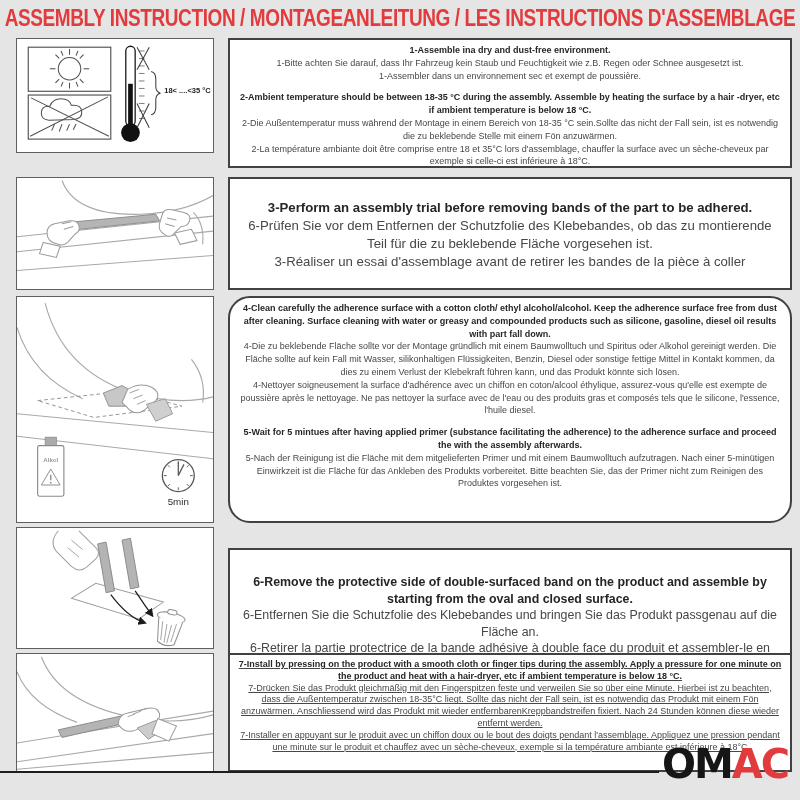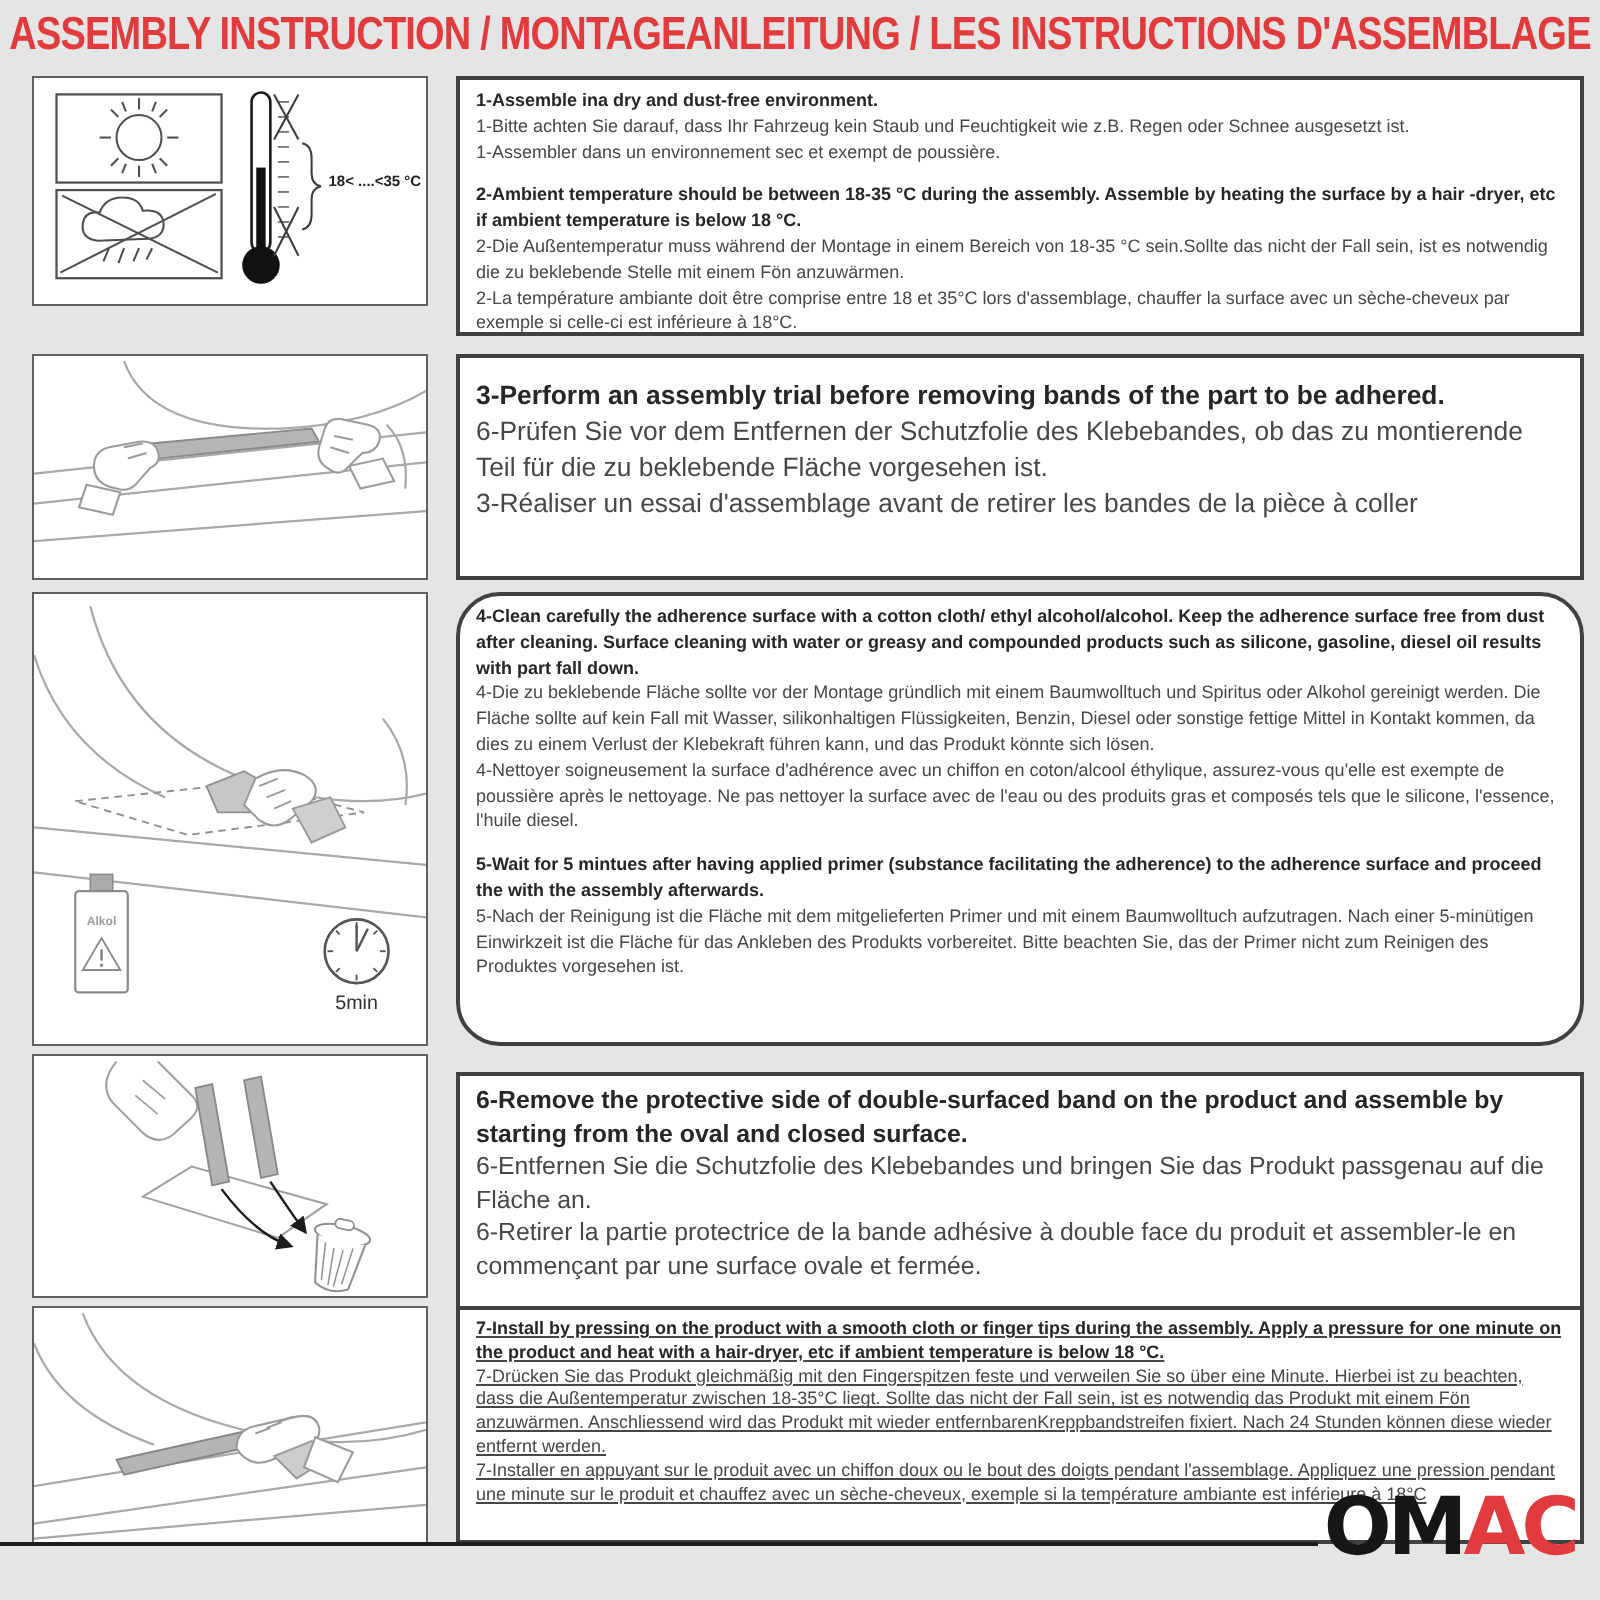--- a/index.html
+++ b/index.html
@@ -4,33 +4,33 @@
 <style>
   html,body{margin:0;padding:0;background:#ffffff;}
   #doc{position:relative;width:800px;height:800px;background:#e5e5e5;overflow:hidden;
        font-family:"Liberation Sans",sans-serif;}
   *{box-sizing:border-box;}
   .title{position:absolute;top:5px;left:0;width:100%;text-align:center;color:#e23b3d;
          font-weight:800;font-size:19px;letter-spacing:-0.4px;white-space:nowrap;}
   .title span{display:inline-block;transform:scaleY(1.22);transform-origin:center top;}
   .ic{position:absolute;left:16px;width:198px;border:1.5px solid #5f5f5f;background:#fff;}
   .tc{position:absolute;left:228px;width:564px;border:2px solid #414141;background:#fff;
-      padding:4px 8px;color:#474747;}
+      padding:4px 8px;color:#474747;text-align:center;}
   .ic svg{display:block;width:100%;height:100%;}
   .tc p{margin:0;}
   .tc p.b{font-weight:700;color:#262626;}
   .tc p.gap{margin-top:9px;}
   .f-sm{font-size:9px;line-height:12.8px;}
   .f-sm5{font-size:9px;line-height:11.8px;}
   .f-lg{font-size:13.2px;line-height:18px;}
   .f-md{font-size:12.4px;line-height:16.6px;}
   #c1i{top:38px;height:115px;} #c1t{top:38px;height:130px;}
-  #c2i{top:177px;height:113px;} #c2t{top:177px;height:113px;padding-top:10px;}
+  #c2i{top:177px;height:113px;} #c2t{top:177px;height:113px;padding-top:20px;}
   #c3i{top:296px;height:227px;} #c3t{top:296px;height:227px;border-radius:22px;}
-  #c4i{top:527px;height:122px;} #c4t{top:536px;height:122px;padding-top:4px;}
+  #c4i{top:527px;height:122px;} #c4t{top:548px;height:122px;padding-top:24px;}
   #c5i{top:653px;height:120px;} #c5t{top:653px;height:119px;text-decoration:underline;}
   .rule{position:absolute;top:771px;left:0;width:659px;height:2px;background:#1d1d1d;}
   .logo{position:absolute;top:744px;right:12px;font-family:"DejaVu Sans",sans-serif;
         font-weight:bold;font-size:40px;letter-spacing:-2px;line-height:1;}
   .logo .blk{color:#161616;} .logo .red{color:#e23b3d;}
 </style>
 </head>
 <body>
 
 <div id="doc">

